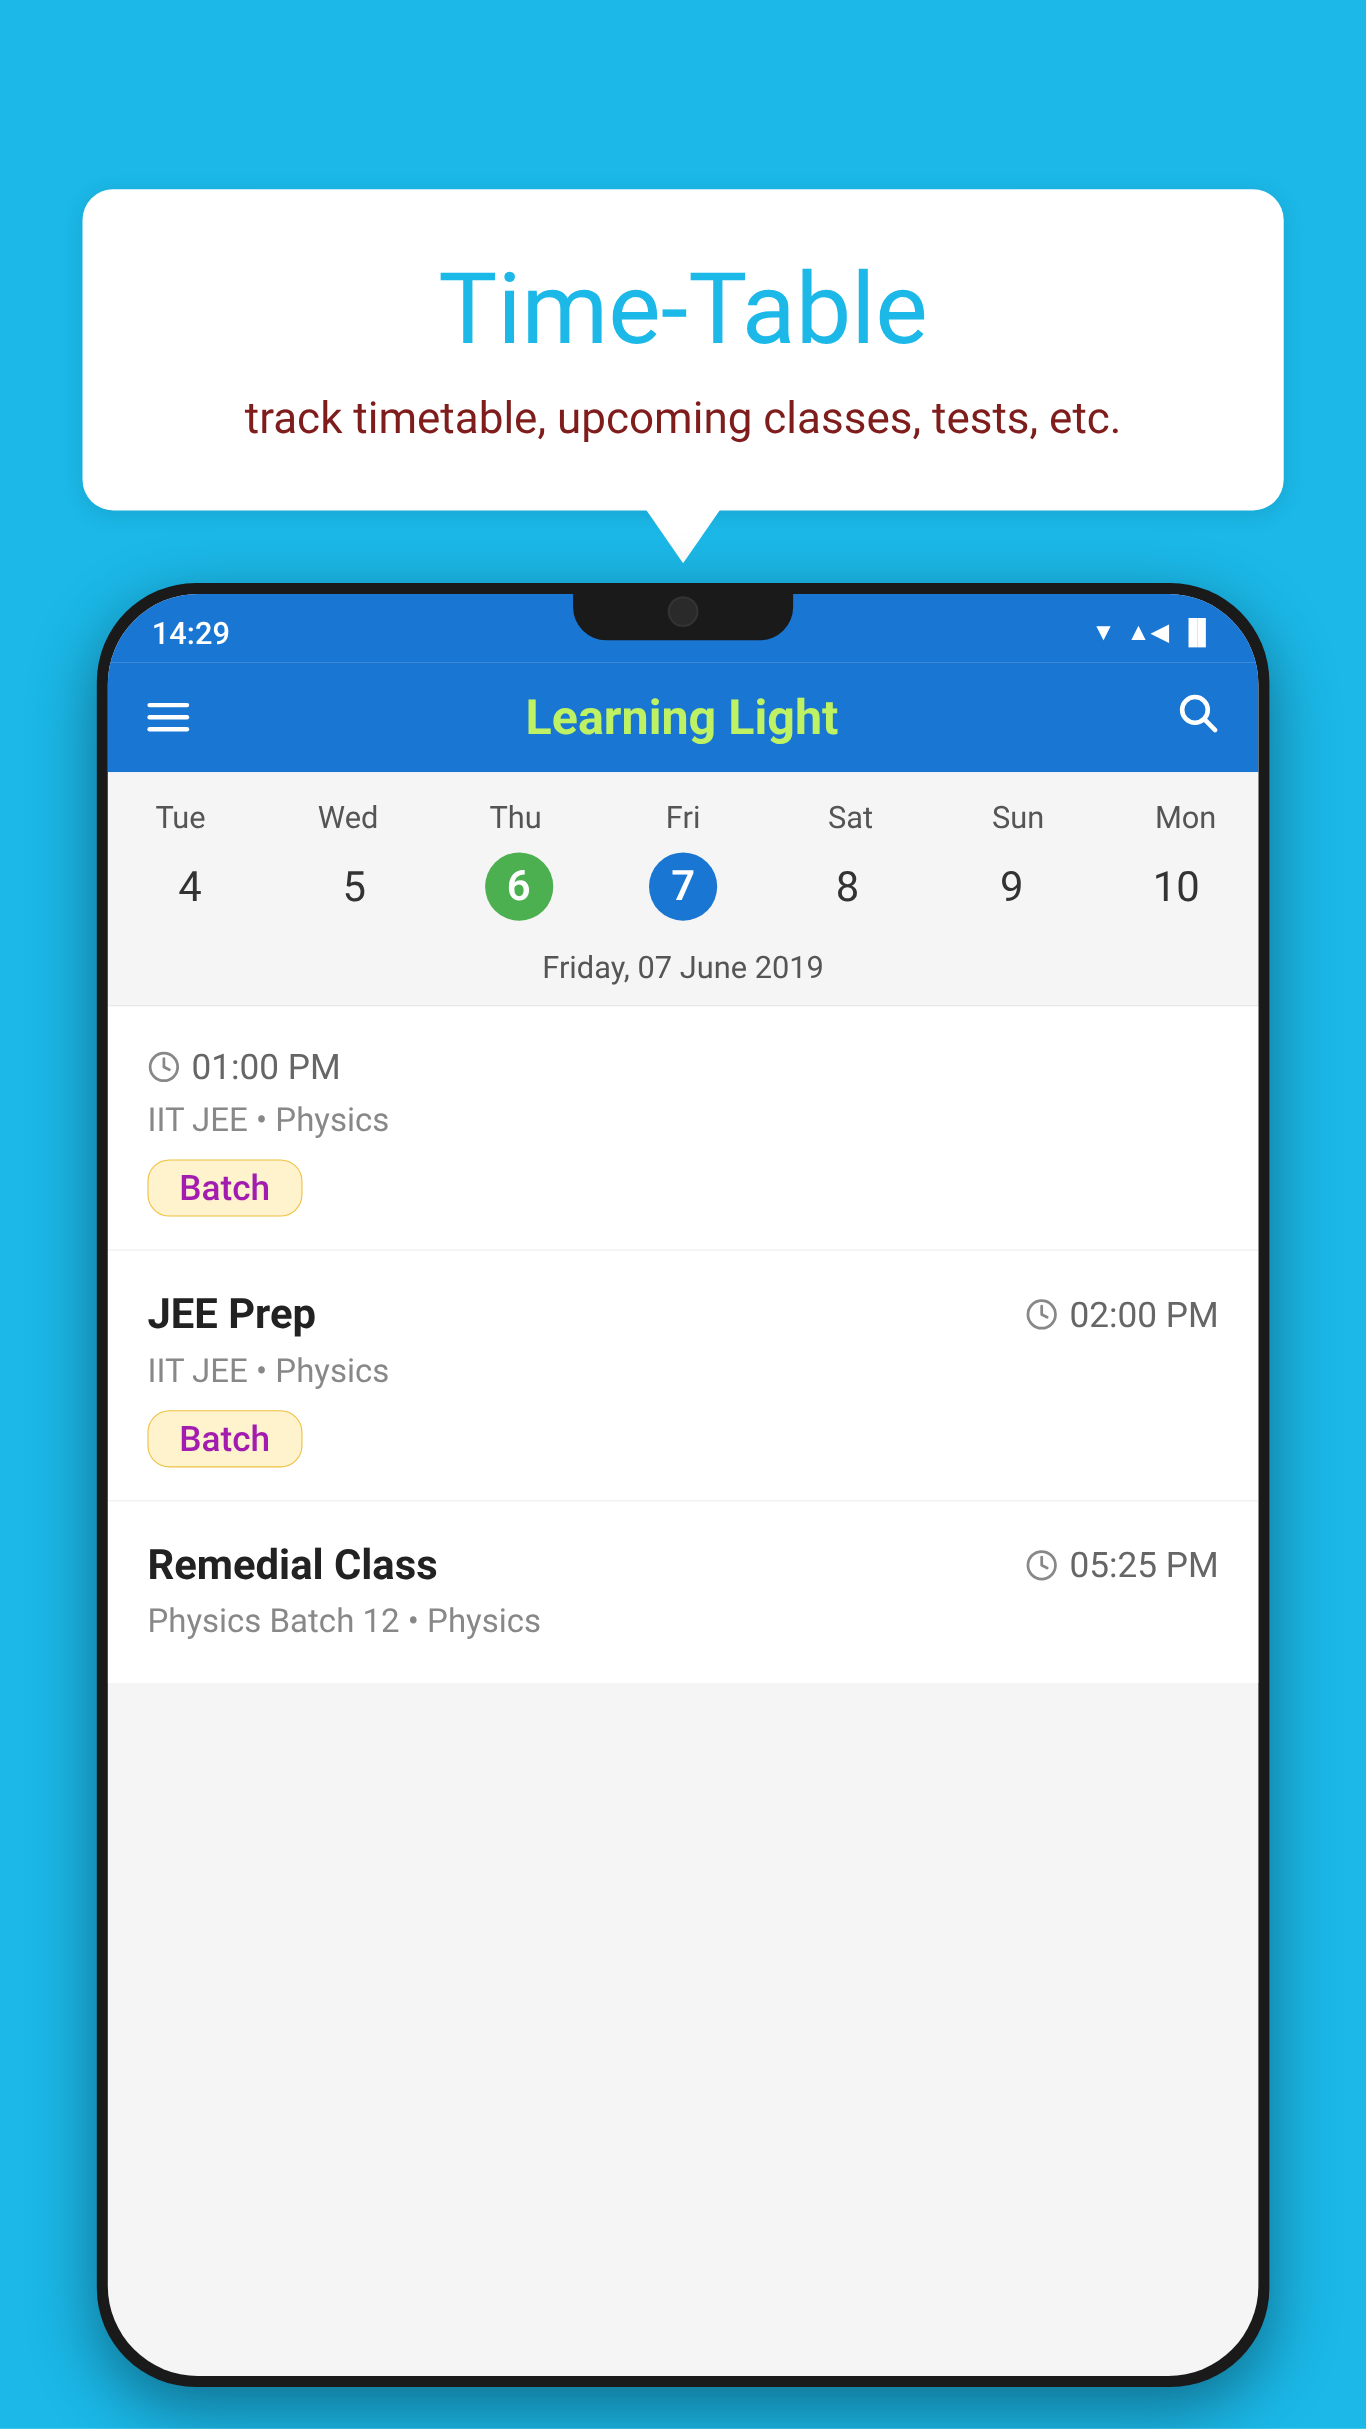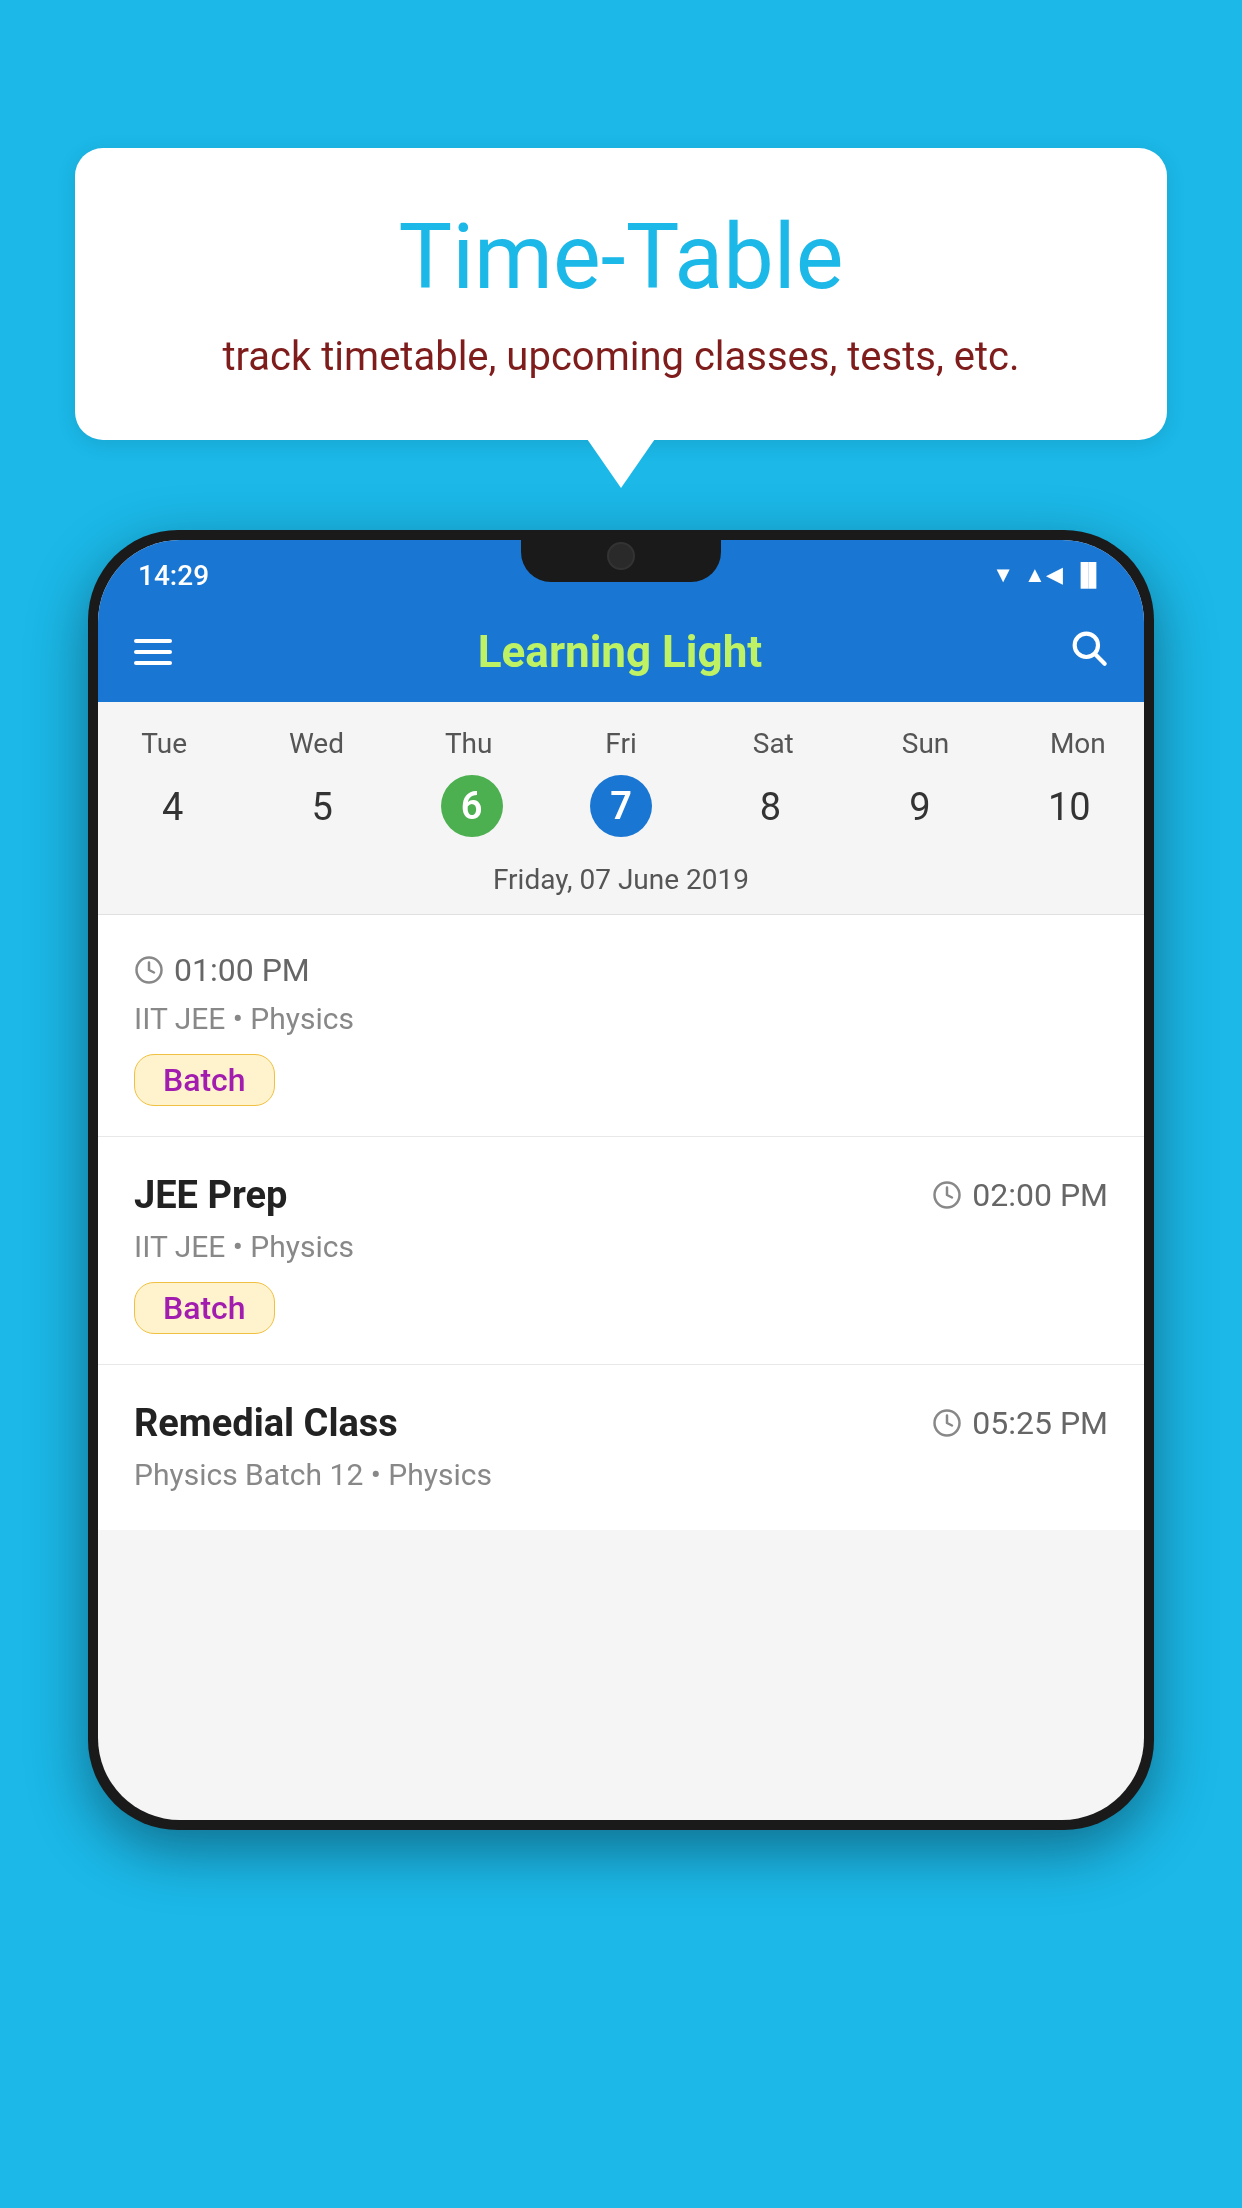--- a/index.html
+++ b/index.html
@@ -10,21 +10,21 @@
       height: 2208px;
       background-color: #1bb8e8;
       font-family: 'Roboto', Arial, sans-serif;
       overflow: hidden;
       position: relative;
     }
 
     
     .speech-bubble-container {
       position: absolute;
-      top: 148px;
+      top: 172px;
       left: 75px;
       right: 75px;
     }
 
     .speech-bubble {
       background: white;
       border-radius: 28px;
       padding: 60px 50px 55px;
       text-align: center;
       position: relative;
@@ -63,21 +63,21 @@
     .phone-device {
       position: absolute;
       top: 530px;
       left: 88px;
       right: 88px;
       bottom: 0;
     }
 
     .phone-frame {
       width: 100%;
-      height: 1300px;
+      height: 1640px;
       background: #1a1a1a;
       border-radius: 90px;
       position: relative;
       padding: 0;
       box-shadow: 0 20px 60px rgba(0,0,0,0.4);
     }
 
     
     .phone-notch {
       position: absolute;

